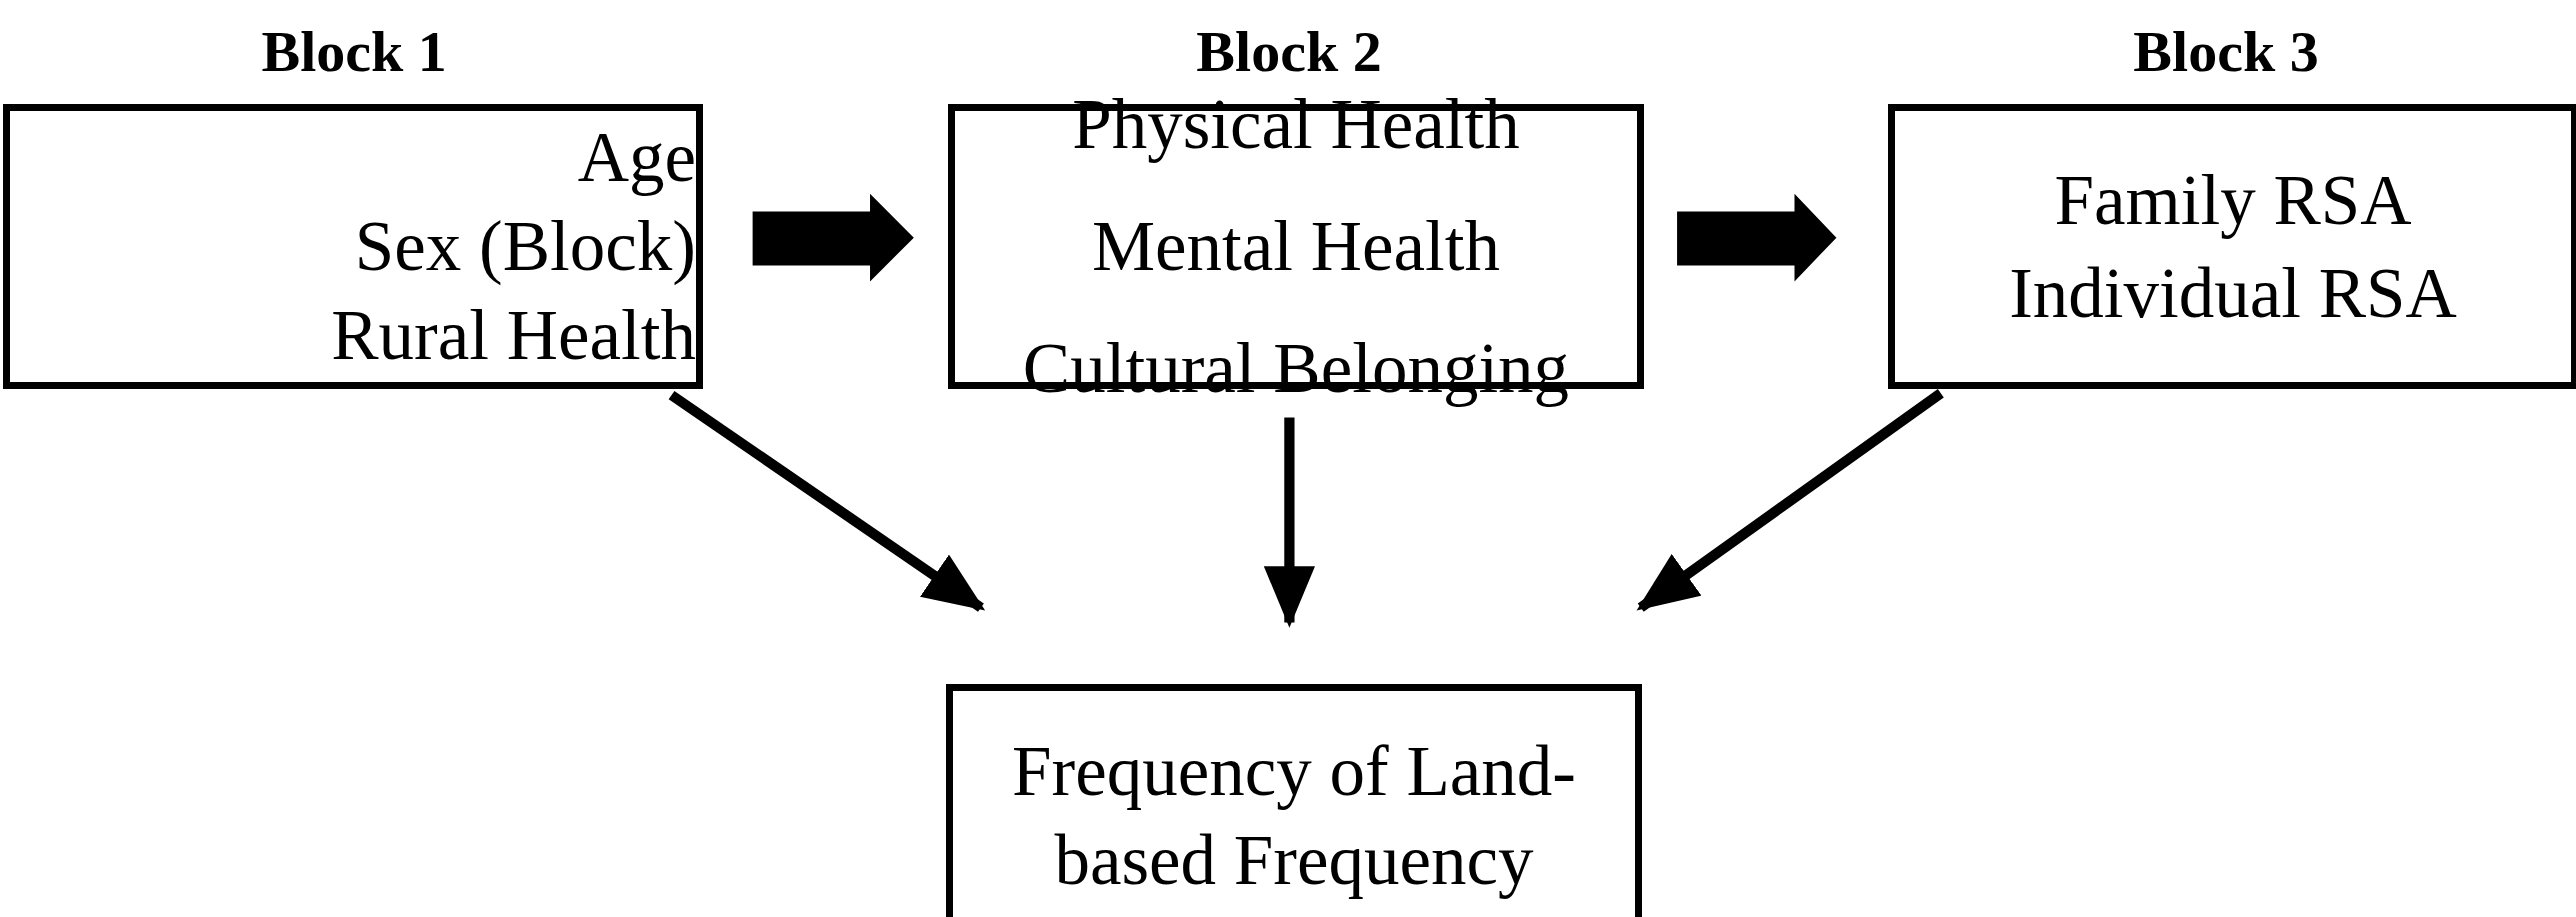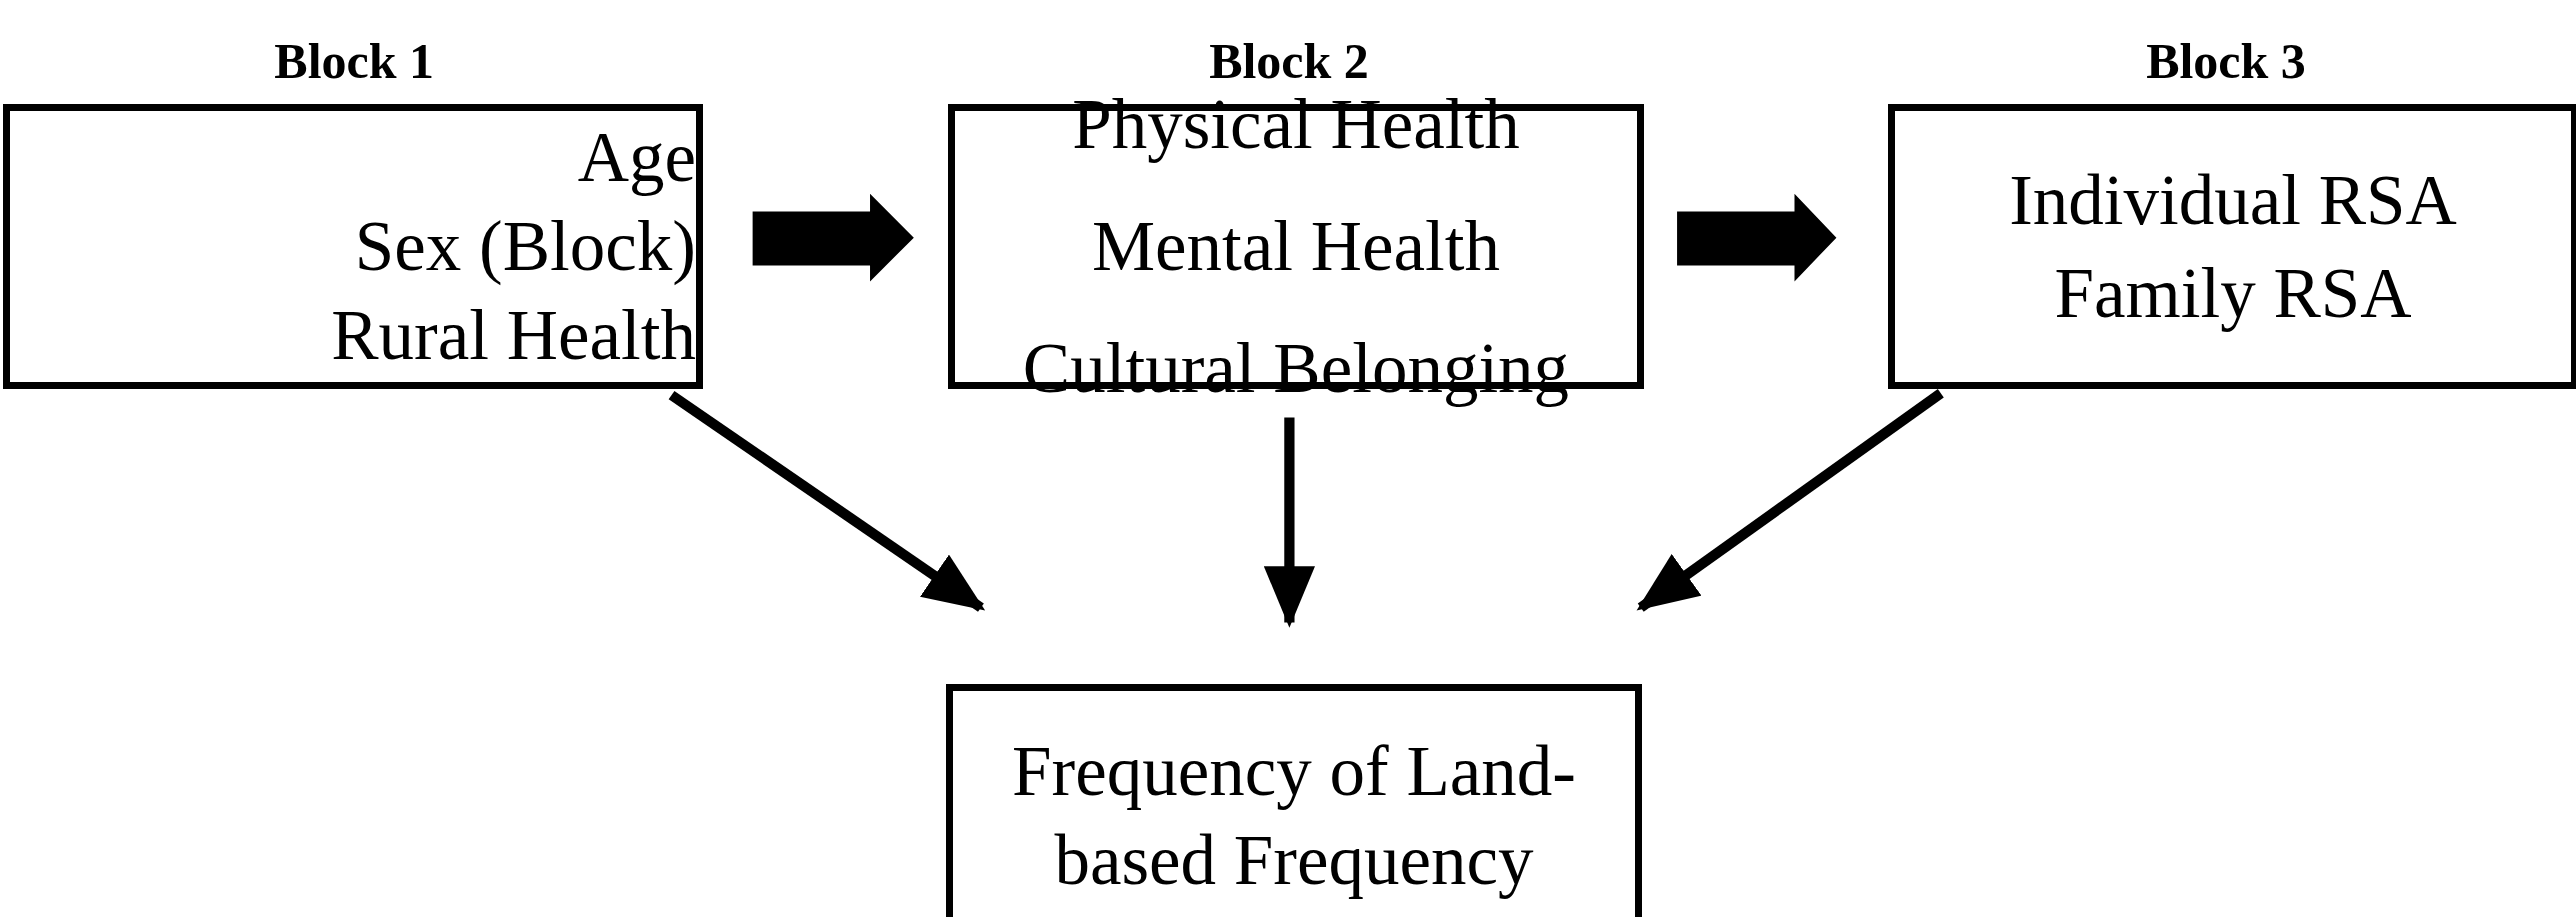--- a/index.html
+++ b/index.html
@@ -19,26 +19,26 @@
   .arrow-layer {
     position: absolute;
     left: 0;
     top: 0;
     width: 2576px;
     height: 917px;
     pointer-events: none;
   }
   .block-title {
     position: absolute;
-    top: 12px;
+    top: 3px;
     height: 97px;
     display: flex;
     align-items: center;
     justify-content: center;
-    font-size: 50px;
+    font-size: 58px;
     font-weight: bold;
     white-space: nowrap;
   }
   .box {
     position: absolute;
     border: 7.5px solid #000000;
     background: #ffffff;
     display: flex;
     flex-direction: column;
     align-items: center;
@@ -100,22 +100,22 @@
 
   <div class="block-title" id="title-block2">Block 2</div>
   <div class="box top-box" id="box-block2">
     <div class="line">Physical Health</div>
     <div class="line">Mental Health</div>
     <div class="line">Cultural Belonging</div>
   </div>
 
   <div class="block-title" id="title-block3">Block 3</div>
   <div class="box top-box" id="box-block3">
+    <div class="line">Family RSA</div>
     <div class="line">Individual RSA</div>
-    <div class="line">Family RSA</div>
   </div>
 
   <div class="box" id="box-outcome">
     <div class="line">Frequency of Land-</div>
     <div class="line">based Frequency</div>
   </div>
 
 </div>
 
 

